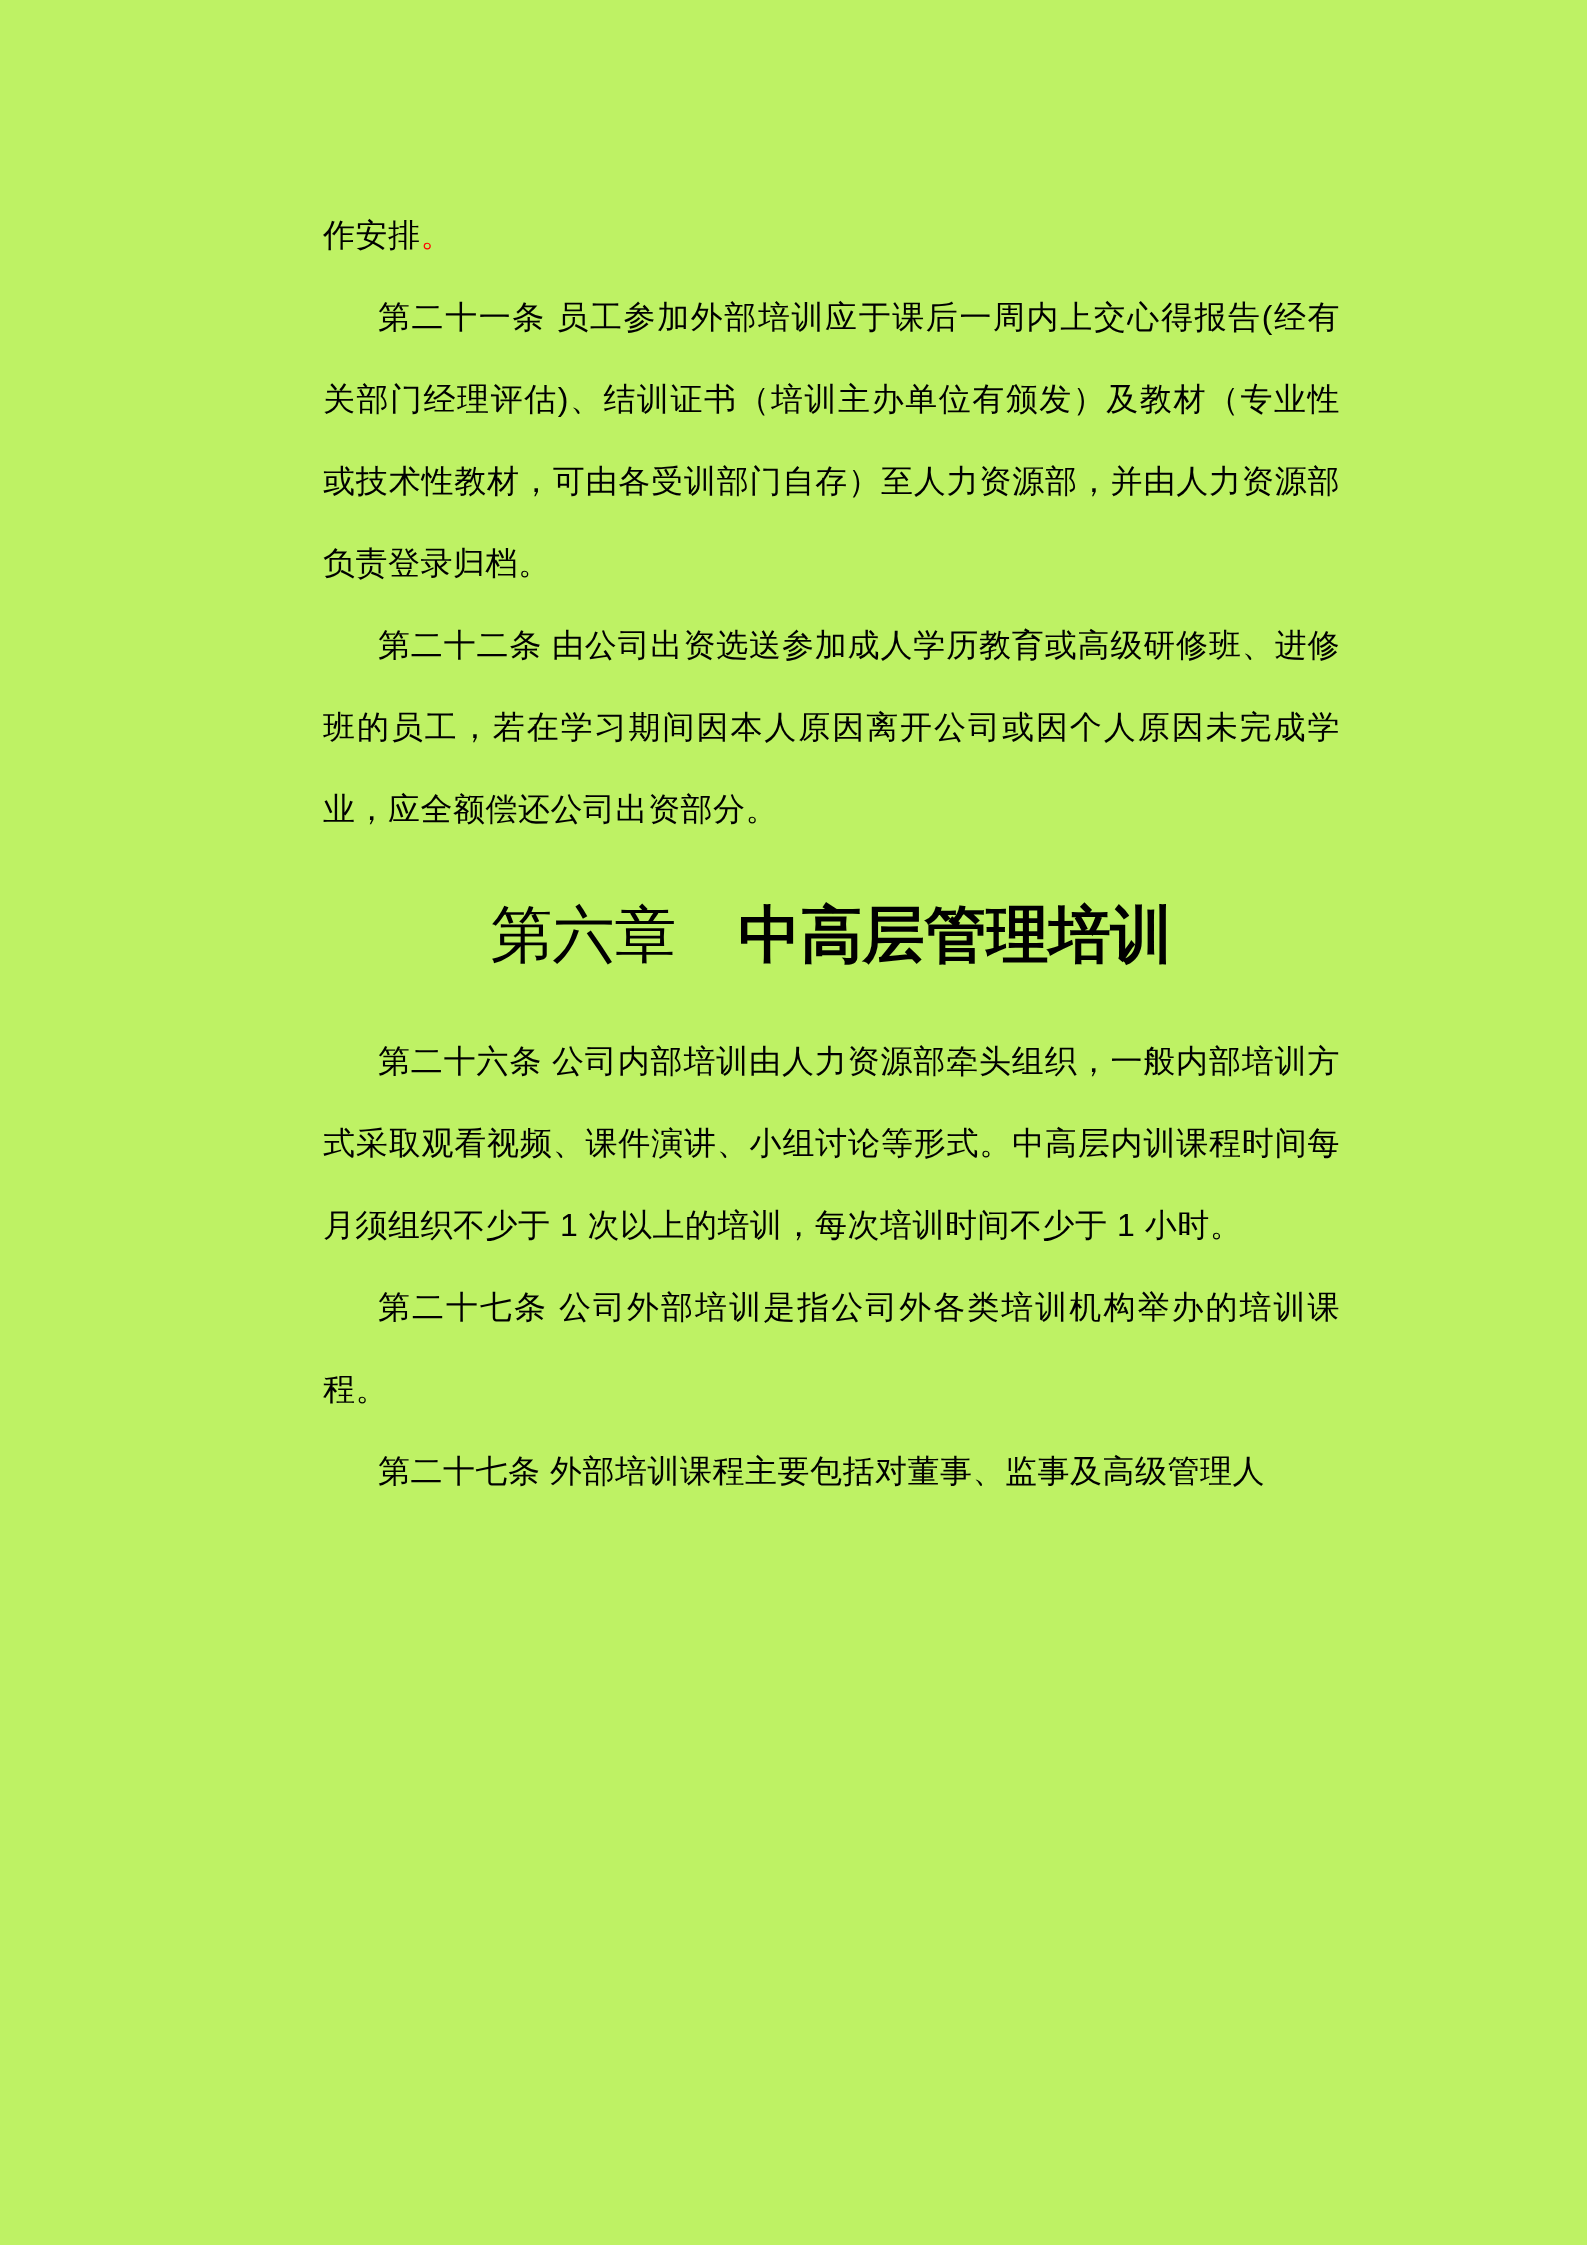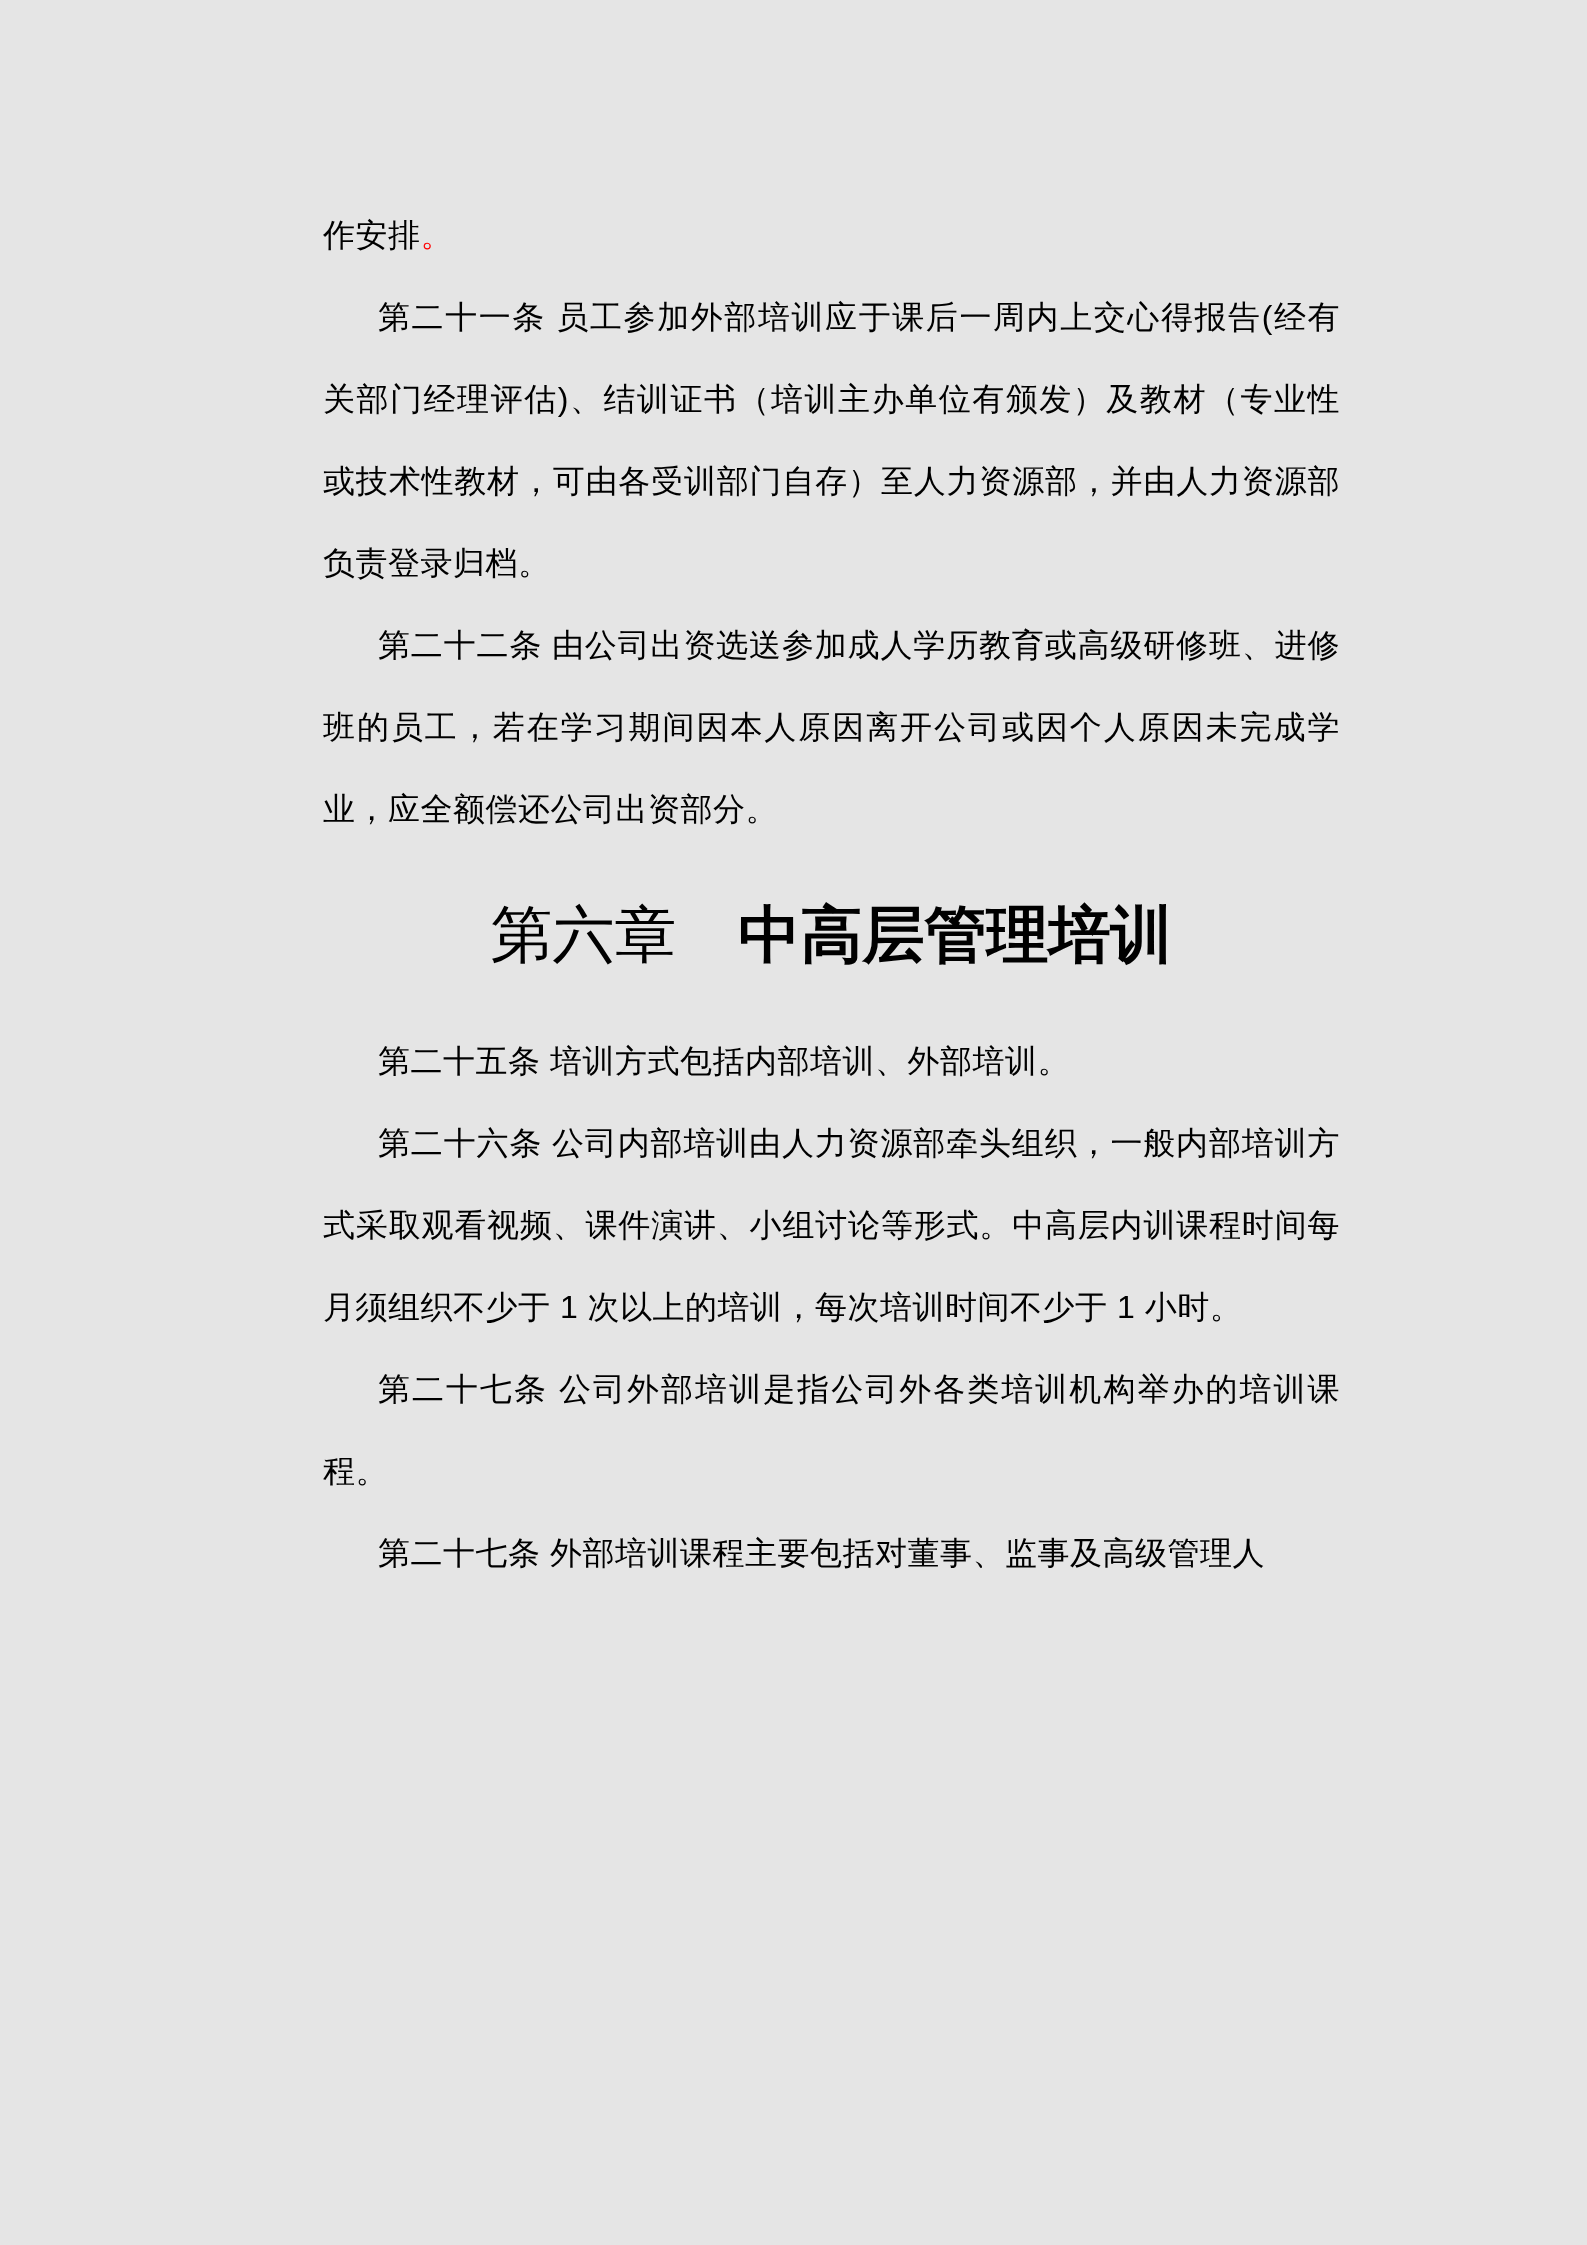--- a/index.html
+++ b/index.html
@@ -4,21 +4,21 @@
 <style>
   html, body {
     margin: 0;
     padding: 0;
     background: #ffffff;
   }
   .page {
     position: relative;
     width: 1587px;
     height: 2245px;
-    background: #e5e5e5;
+    background: #bef264;
     overflow: hidden;
     font-family: "Liberation Sans", "DejaVu Sans", sans-serif;
     color: #000000;
   }
   .doc-body {
     position: absolute;
     left: 323px;
     top: 0;
     width: 1017px;
     padding-top: 194px;
@@ -54,18 +54,17 @@
 </style>
 </head>
 <body>
 
 <div class="page">
   <div class="doc-body">
       <div class="para"><span class="run">作安排</span><span class="run" style="color: rgb(255, 0, 0);">。</span></div>
       <div class="para indent"><span class="run bold">第二十一条 </span><span class="run">员工参加外部培训应于课后一周内上交心得报告(经有关部门经理评估)、结训证书（培训主办单位有颁发）及教材（专业性或技术性教材，可由各受训部门自存）至人力资源部，并由人力资源部负责登录归档。</span></div>
       <div class="para indent"><span class="run bold">第二十二条 </span><span class="run">由公司出资选送参加成人学历教育或高级研修班、进修班的员工，若在学习期间因本人原因离开公司或因个人原因未完成学业，应全额偿还公司出资部分。</span></div>
       <div class="heading"><span class="run serif">第六章</span><span class="run">　</span><span class="run bold">中高层管理培训</span></div>
-      <div class="para indent"><span class="run bold">第二十五条 </span><span class="run">培训方式包括内部培训、外部培训。</span></div>
       <div class="para indent"><span class="run bold">第二十六条 </span><span class="run">公司内部培训由人力资源部牵头组织，一般内部培训方式采取观看视频、课件演讲、小组讨论等形式。中高层内训课程时间每月须组织不少于 1 次以上的培训，每次培训时间不少于 1 小时。</span></div>
       <div class="para indent"><span class="run bold">第二十七条 </span><span class="run">公司外部培训是指公司外各类培训机构举办的培训课程。</span></div>
       <div class="para indent"><span class="run bold">第二十七条 </span><span class="run">外部培训课程主要包括对董事、监事及高级管理人</span></div>
     </div>
 </div>
 
 </body></html>

